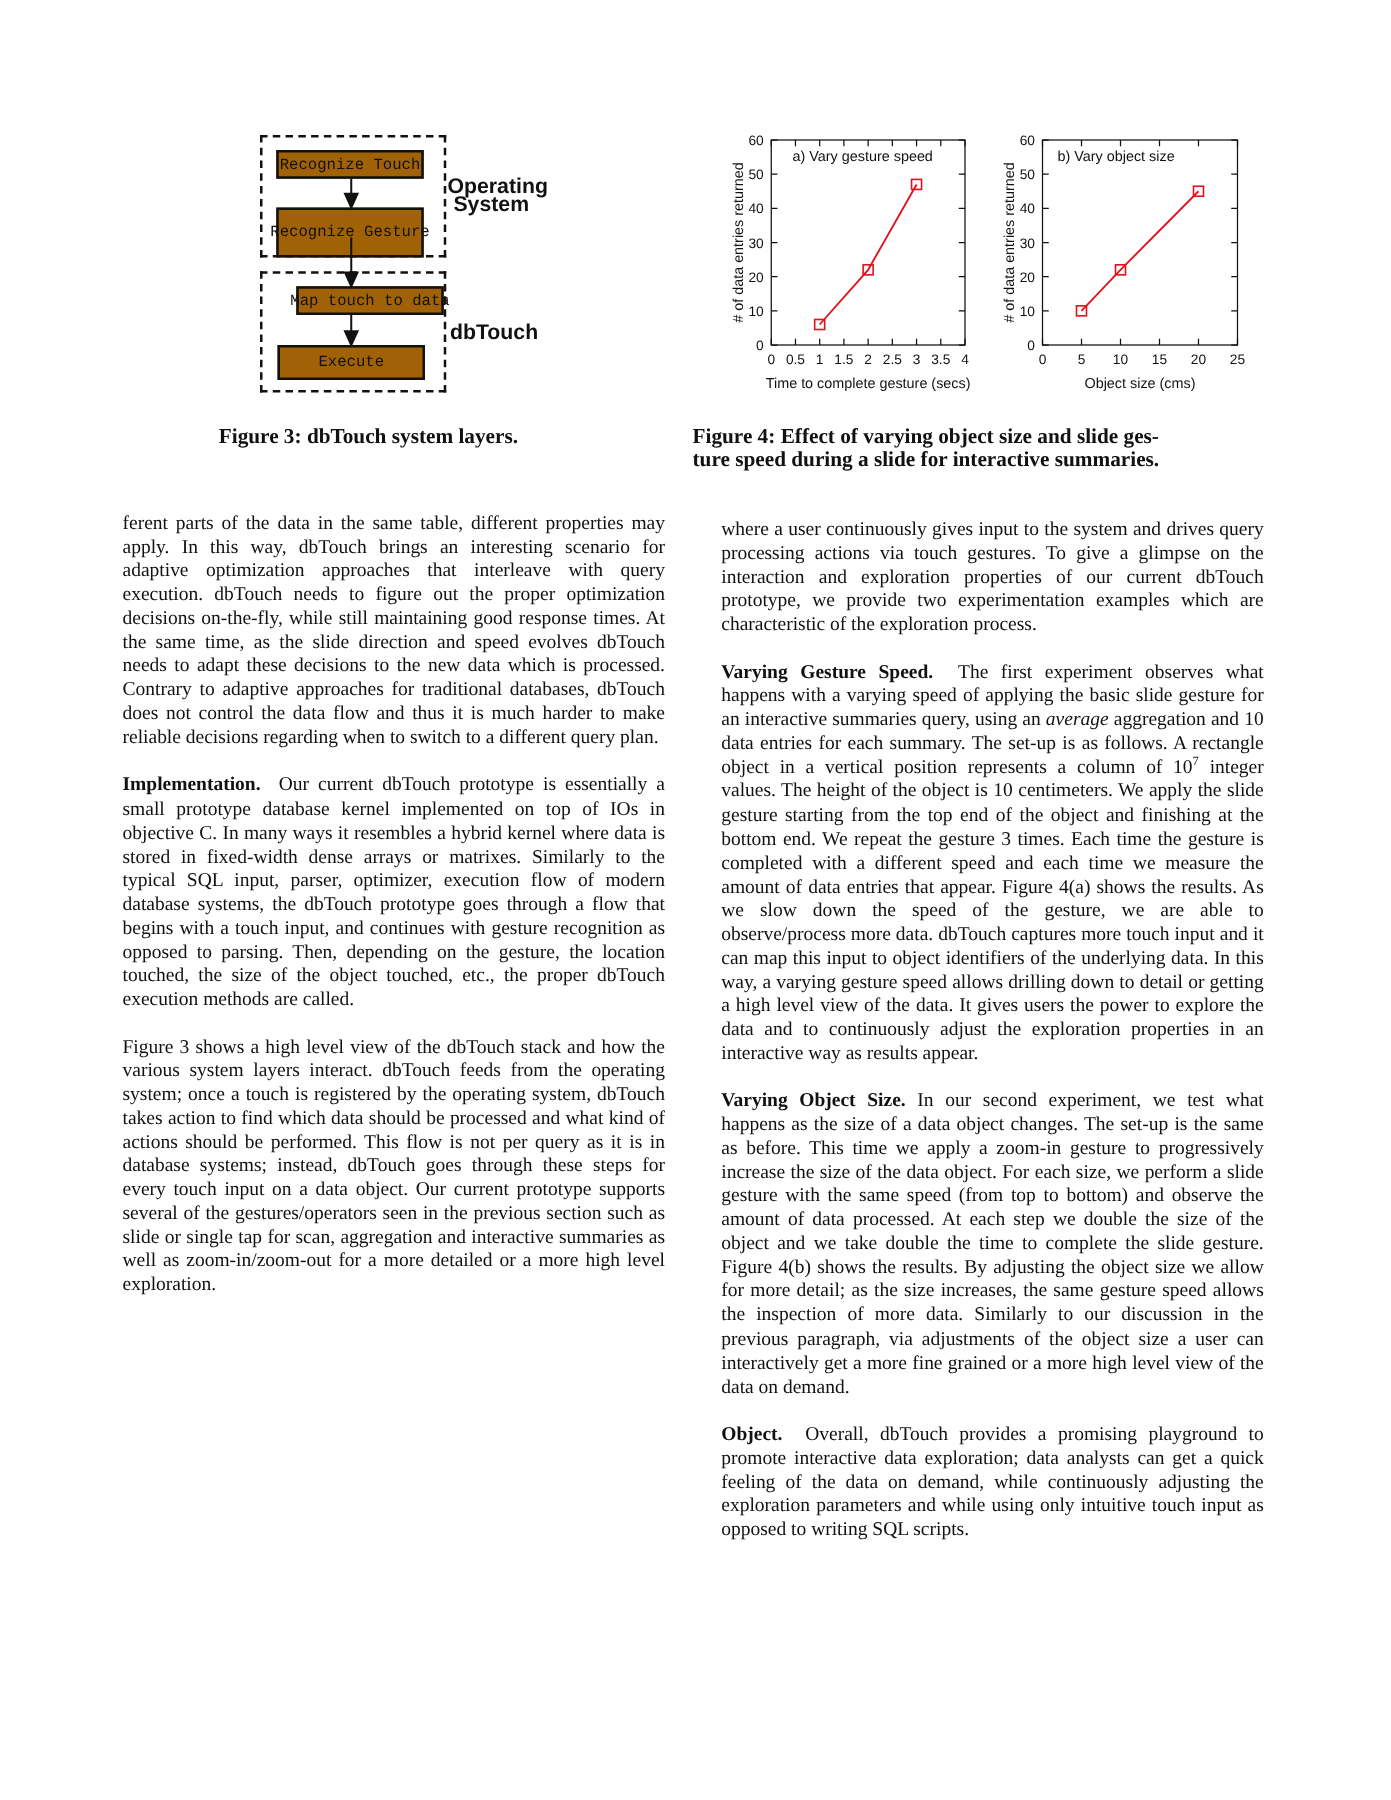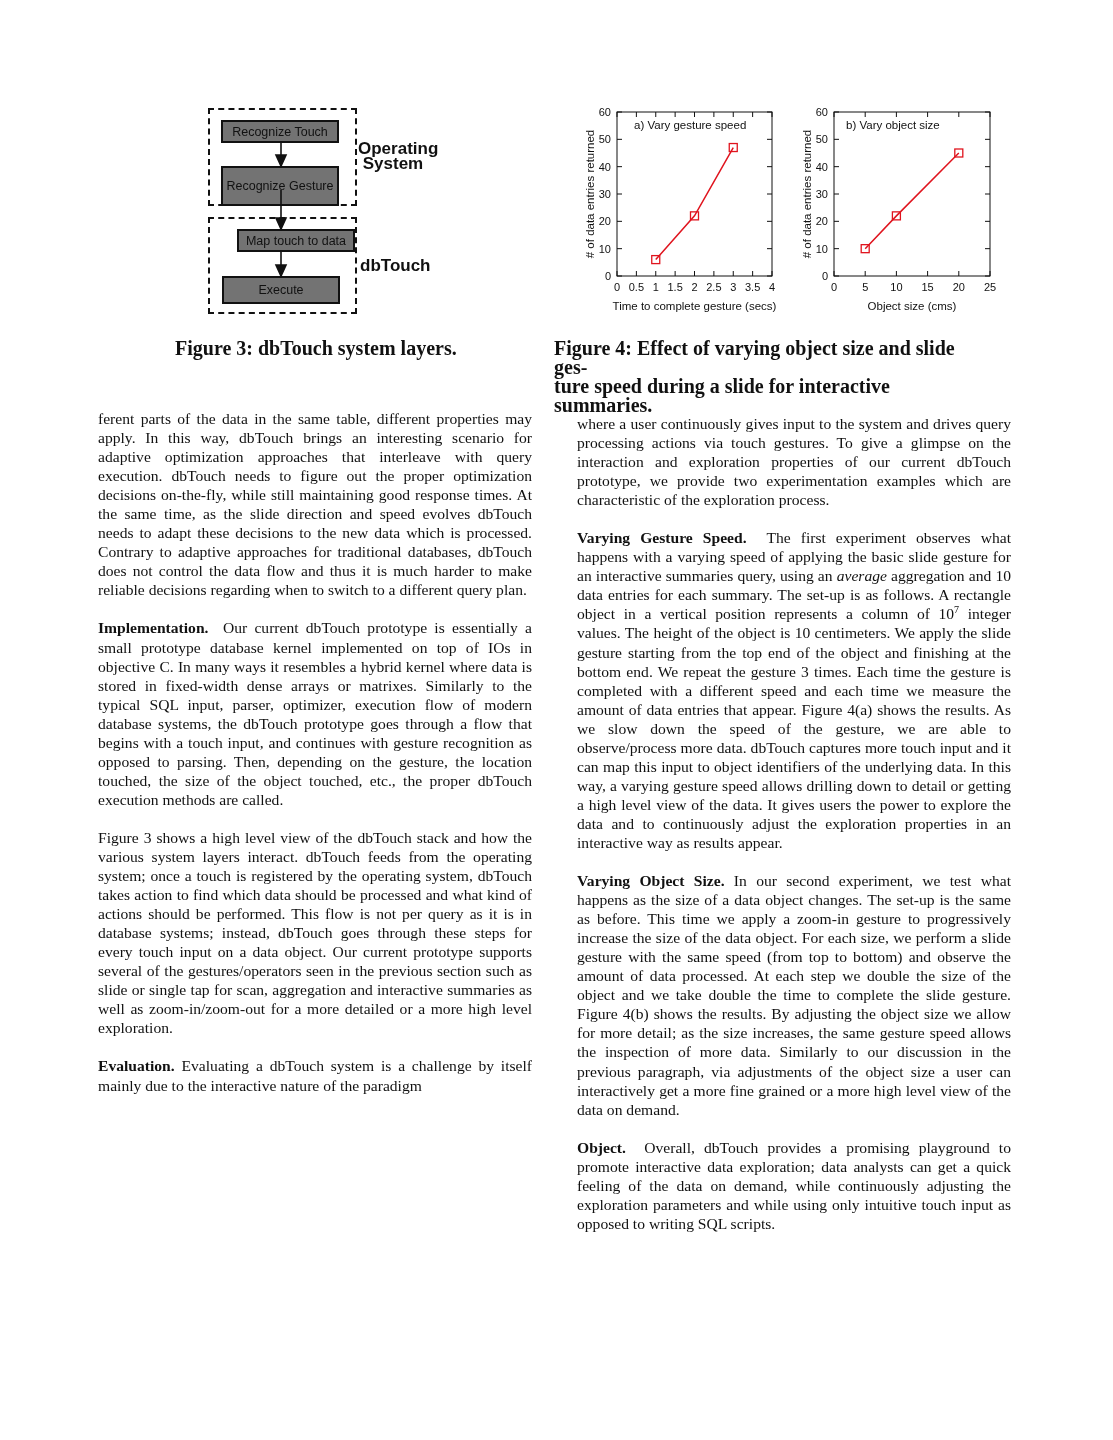--- a/index.html
+++ b/index.html
@@ -1,29 +1,29 @@
 <!DOCTYPE html>
 <html><head>
 <meta charset="utf-8">
 <style>
   html, body { margin: 0; padding: 0; background: #ffffff; }
   body { width: 1113px; height: 1440px; position: relative; overflow: hidden; color: #111; }
 
   
   #fig3 { position: absolute; left: 190px; top: 100px; width: 250px; height: 225px; }
   .dash-box { position: absolute; border: 2px dashed #111; box-sizing: border-box; }
-  .node { position: absolute; border: 2px solid #111; box-sizing: border-box; background: #737373;
-          font-family: Liberation Sans, sans-serif; font-size: 12.5px;
+  .node { position: absolute; border: 2px solid #111; box-sizing: border-box; background: #a16207;
+          font-family: Liberation Mono, monospace; font-size: 12.5px;
           display: flex; align-items: center; justify-content: center; white-space: nowrap; }
   .layer-label { position: absolute; font-family: "Liberation Sans", "DejaVu Sans", sans-serif;
           font-weight: bold; font-size: 17px; text-align: center; line-height: 15px; }
 
   
   .caption { position: absolute; font-family: "Liberation Serif", "DejaVu Serif", serif;
-             font-weight: bold; font-size: 20px; line-height: 19px; }
+             font-weight: bold; font-size: 17px; line-height: 19px; }
 
   
   .col { position: absolute; font-family: "Liberation Serif", "DejaVu Serif", serif;
          font-size: 15.6px; line-height: 19.05px; text-align: justify; hyphens: manual; }
   .col p { margin: 0 0 19px 0; }
   .col .runin { font-weight: bold; }
   .section-head { font-family: "Liberation Serif", "DejaVu Serif", serif; font-weight: bold;
                   font-size: 21px; line-height: 24px; margin: 0; }
   .section-head .num { display: inline-block; width: 38px; }
 
@@ -169,21 +169,20 @@
 
 <div class="caption" style="left:554px; top:339px; width:435px;">
   <span>Figure 4: Effect of varying object size and slide ges-</span><br>
   <span>ture speed during a slide for interactive summaries.</span>
 </div>
 
 <div class="col" style="left:98px; top:409px; width:434px;">
   <p>ferent parts of the data in the same table, different properties may apply. In this way, dbTouch brings an interesting scenario for adaptive optimization approaches that interleave with query execution. dbTouch needs to figure out the proper optimization decisions on-the-fly, while still maintaining good response times. At the same time, as the slide direction and speed evolves dbTouch needs to adapt these decisions to the new data which is processed. Contrary to adaptive approaches for traditional databases, dbTouch does not control the data flow and thus it is much harder to make reliable decisions regarding when to switch to a different query plan.</p>
   <p><span class="runin">Implementation.</span>&nbsp; <span>Our current dbTouch prototype is essentially a small prototype database kernel implemented on top of IOs in objective C. In many ways it resembles a hybrid kernel where data is stored in fixed-width dense arrays or matrixes. Similarly to the typical SQL input, parser, optimizer, execution flow of modern database systems, the dbTouch prototype goes through a flow that begins with a touch input, and continues with gesture recognition as opposed to parsing. Then, depending on the gesture, the location touched, the size of the object touched, etc., the proper dbTouch execution methods are called.</span></p>
   <p>Figure 3 shows a high level view of the dbTouch stack and how the various system layers interact. dbTouch feeds from the operating system; once a touch is registered by the operating system, dbTouch takes action to find which data should be processed and what kind of actions should be performed. This flow is not per query as it is in database systems; instead, dbTouch goes through these steps for every touch input on a data object. Our current prototype supports several of the gestures/operators seen in the previous section such as slide or single tap for scan, aggregation and interactive summaries as well as zoom-in/zoom-out for a more detailed or a more high level exploration.</p>
-  <p><span class="runin">Evaluation.</span> <span>Evaluating a dbTouch system is a challenge by itself mainly due to the interactive nature of the paradigm</span></p>
 </div>
 
 <div class="col" style="left:577px; top:414px; width:434px;">
   <p>where a user continuously gives input to the system and drives query processing actions via touch gestures. To give a glimpse on the interaction and exploration properties of our current dbTouch prototype, we provide two experimentation examples which are characteristic of the exploration process.</p>
   <p><span class="runin">Varying Gesture Speed.</span>&nbsp; <span>The first experiment observes what happens with a varying speed of applying the basic slide gesture for an interactive summaries query, using an</span> <em>average</em> <span>aggregation and 10 data entries for each summary. The set-up is as follows. A rectangle object in a vertical position represents a column of 10</span><sup style="font-size:10px; line-height:0;">7</sup> <span>integer values. The height of the object is 10 centimeters. We apply the slide gesture starting from the top end of the object and finishing at the bottom end. We repeat the gesture 3 times. Each time the gesture is completed with a different speed and each time we measure the amount of data entries that appear. Figure 4(a) shows the results. As we slow down the speed of the gesture, we are able to observe/process more data. dbTouch captures more touch input and it can map this input to object identifiers of the underlying data. In this way, a varying gesture speed allows drilling down to detail or getting a high level view of the data. It gives users the power to explore the data and to continuously adjust the exploration properties in an interactive way as results appear.</span></p>
   <p><span class="runin">Varying Object Size.</span> <span>In our second experiment, we test what happens as the size of a data object changes. The set-up is the same as before. This time we apply a zoom-in gesture to progressively increase the size of the data object. For each size, we perform a slide gesture with the same speed (from top to bottom) and observe the amount of data processed. At each step we double the size of the object and we take double the time to complete the slide gesture. Figure 4(b) shows the results. By adjusting the object size we allow for more detail; as the size increases, the same gesture speed allows the inspection of more data. Similarly to our discussion in the previous paragraph, via adjustments of the object size a user can interactively get a more fine grained or a more high level view of the data on demand.</span></p>
   <p><span class="runin">Object.</span>&nbsp; <span>Overall, dbTouch provides a promising playground to promote interactive data exploration; data analysts can get a quick feeling of the data on demand, while continuously adjusting the exploration parameters and while using only intuitive touch input as opposed to writing SQL scripts.</span></p>
 </div>
 
 </body></html>

